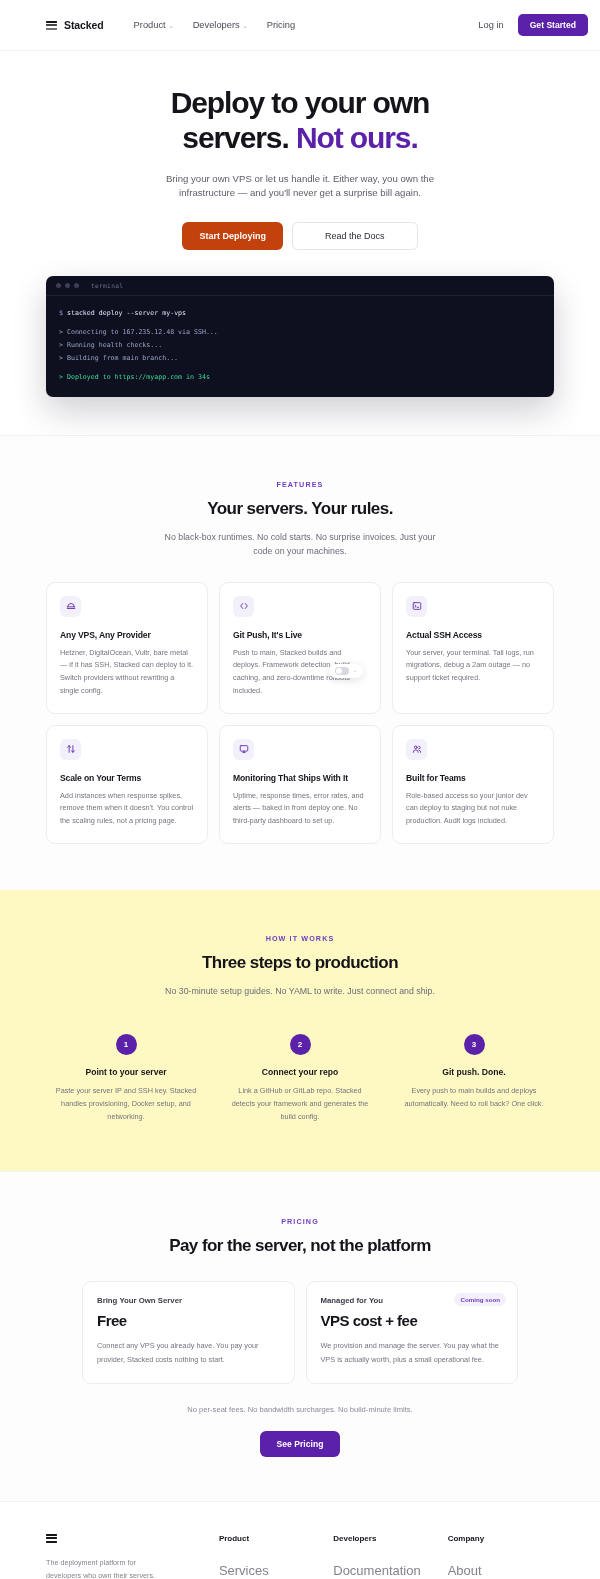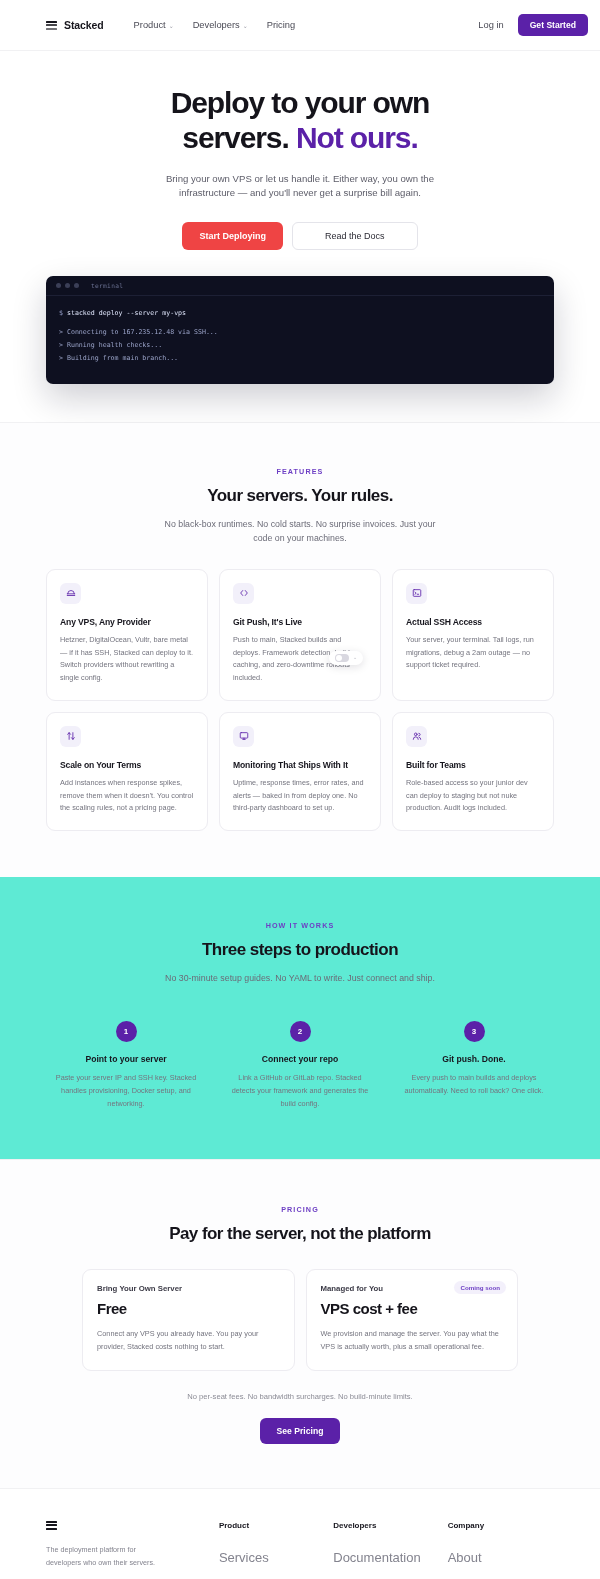--- a/index.html
+++ b/index.html
@@ -63,21 +63,21 @@
     color: #15141b; letter-spacing: -1.1px;
     max-width: 380px; margin: 0 auto;
   }
   .accent { color: #5b21a8; }
   .hero-sub {
     margin: 16px auto 0; max-width: 280px;
     font-size: 9.6px; line-height: 1.55; color: #5d5d69;
   }
   .hero-ctas { margin-top: 21px; display: flex; justify-content: center; gap: 9px; }
   .btn-primary {
-    background: #ef4444; color: #fff; font-size: 9px; font-weight: 600;
+    background: #c2410c; color: #fff; font-size: 9px; font-weight: 600;
     padding: 8px 17px; border-radius: 6px; border: none; cursor: pointer; text-align: center;
   }
   .btn-ghost {
     background: #fff; color: #2c2b35; font-size: 9px; font-weight: 500;
     padding: 8px 32px; border-radius: 6px; border: 1px solid #e4e4ea; cursor: pointer;
   }
 
   
   .terminal-wrap { margin-top: 26px; padding: 0 46px 38px; }
   .terminal {
@@ -99,21 +99,21 @@
     font-family: "DejaVu Sans Mono", monospace;
     font-size: 6.6px; line-height: 1.95; color: #c3cae6;
   }
   .term-prompt { color: #8e97c0; }
   .term-cmd { color: #dfe5fb; }
   .term-line { color: #9aa3c8; }
   .term-ok { color: #3ddc97; }
   .term-spacer { height: 6px; }
 
   
-  .section { position: relative; z-index: 2; background: #5eead4; }
+  .section { position: relative; z-index: 2; background: #fef9c3; }
   .section.alt { background: #fdfdfe; }
   .section-inner { padding: 0 46px; }
   .eyebrow {
     text-align: center; font-size: 7.2px; font-weight: 700;
     letter-spacing: 1.1px; color: #6d3fc4; text-transform: uppercase;
   }
   h2.section-title {
     text-align: center; margin-top: 10px;
     font-size: 17px; font-weight: 700; color: #15141b; letter-spacing: -.55px;
   }
@@ -293,20 +293,21 @@
         <div class="term-body">
           <div>
             <span class="term-prompt">$</span>
             <span class="term-cmd">stacked deploy --server my-vps</span>
           </div>
           <div class="term-spacer"></div>
           <div class="term-line">&gt; Connecting to 167.235.12.48 via SSH...</div>
           <div class="term-line">&gt; Running health checks...</div>
           <div class="term-line">&gt; Building from main branch...</div>
           <div class="term-spacer"></div>
+          <div class="term-ok">&gt; Deployed to https://myapp.com in 34s</div>
         </div>
       </div>
     </div>
   </section>
 
   <section class="section alt" style="padding:44px 0 46px;">
     <div class="section-inner">
       <div class="eyebrow">FEATURES</div>
       <h2 class="section-title">Your servers. Your rules.</h2>
       <p class="section-sub">No black-box runtimes. No cold starts. No surprise invoices. Just your code on your machines.</p>

